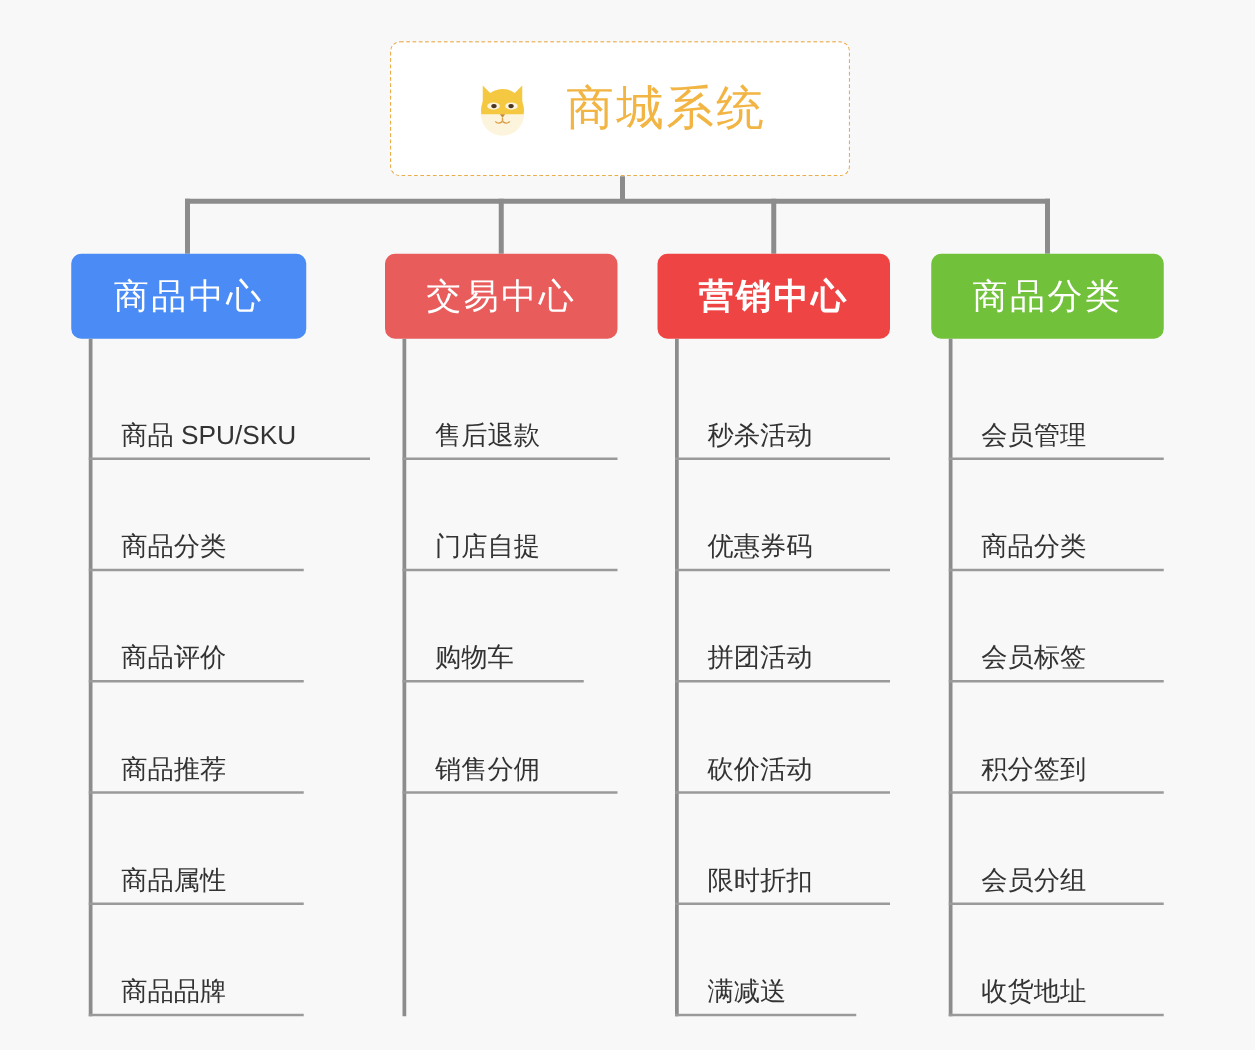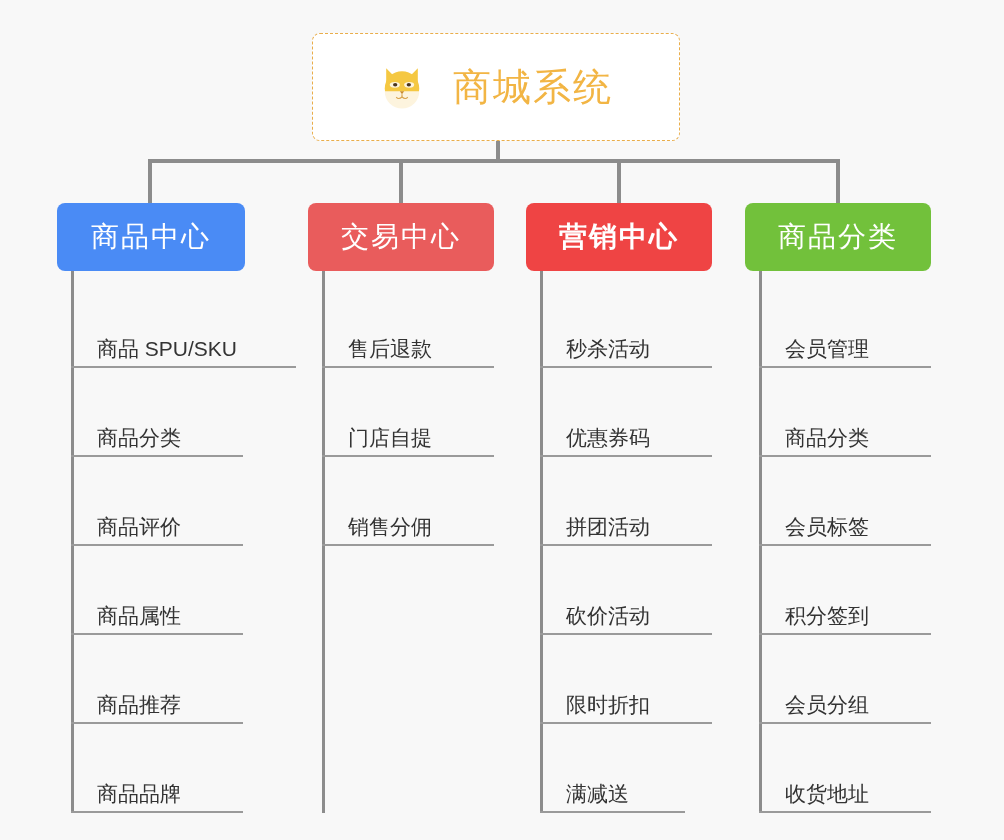--- a/index.html
+++ b/index.html
@@ -141,25 +141,25 @@
           </div>
           <div class="item">
             <span class="item-label">商品分类</span>
             <div class="item-rule" style="width: 172px;"></div>
           </div>
           <div class="item">
             <span class="item-label">商品评价</span>
             <div class="item-rule" style="width: 172px;"></div>
           </div>
           <div class="item">
+            <span class="item-label">商品推荐</span>
+            <div class="item-rule" style="width: 172px;"></div>
+          </div>
+          <div class="item">
             <span class="item-label">商品属性</span>
-            <div class="item-rule" style="width: 172px;"></div>
-          </div>
-          <div class="item">
-            <span class="item-label">商品推荐</span>
             <div class="item-rule" style="width: 172px;"></div>
           </div>
           <div class="item">
             <span class="item-label">商品品牌</span>
             <div class="item-rule" style="width: 172px;"></div>
           </div>
         </div>
       </div>
       <div class="column" style="left: 308px; width: 186px;">
         <div class="cat-header" style="background: rgb(233, 92, 92);">
@@ -169,20 +169,24 @@
           <div class="spine" style="height: 542px;"></div>
           <div class="item">
             <span class="item-label">售后退款</span>
             <div class="item-rule" style="width: 172px;"></div>
           </div>
           <div class="item">
             <span class="item-label">门店自提</span>
             <div class="item-rule" style="width: 172px;"></div>
           </div>
           <div class="item">
+            <span class="item-label">购物车</span>
+            <div class="item-rule" style="width: 145px;"></div>
+          </div>
+          <div class="item">
             <span class="item-label">销售分佣</span>
             <div class="item-rule" style="width: 172px;"></div>
           </div>
         </div>
       </div>
       <div class="column" style="left: 526px; width: 186px;">
         <div class="cat-header" style="background: #ef4444; font-weight: bold;">
           <span>营销中心</span>
         </div>
         <div class="items">

